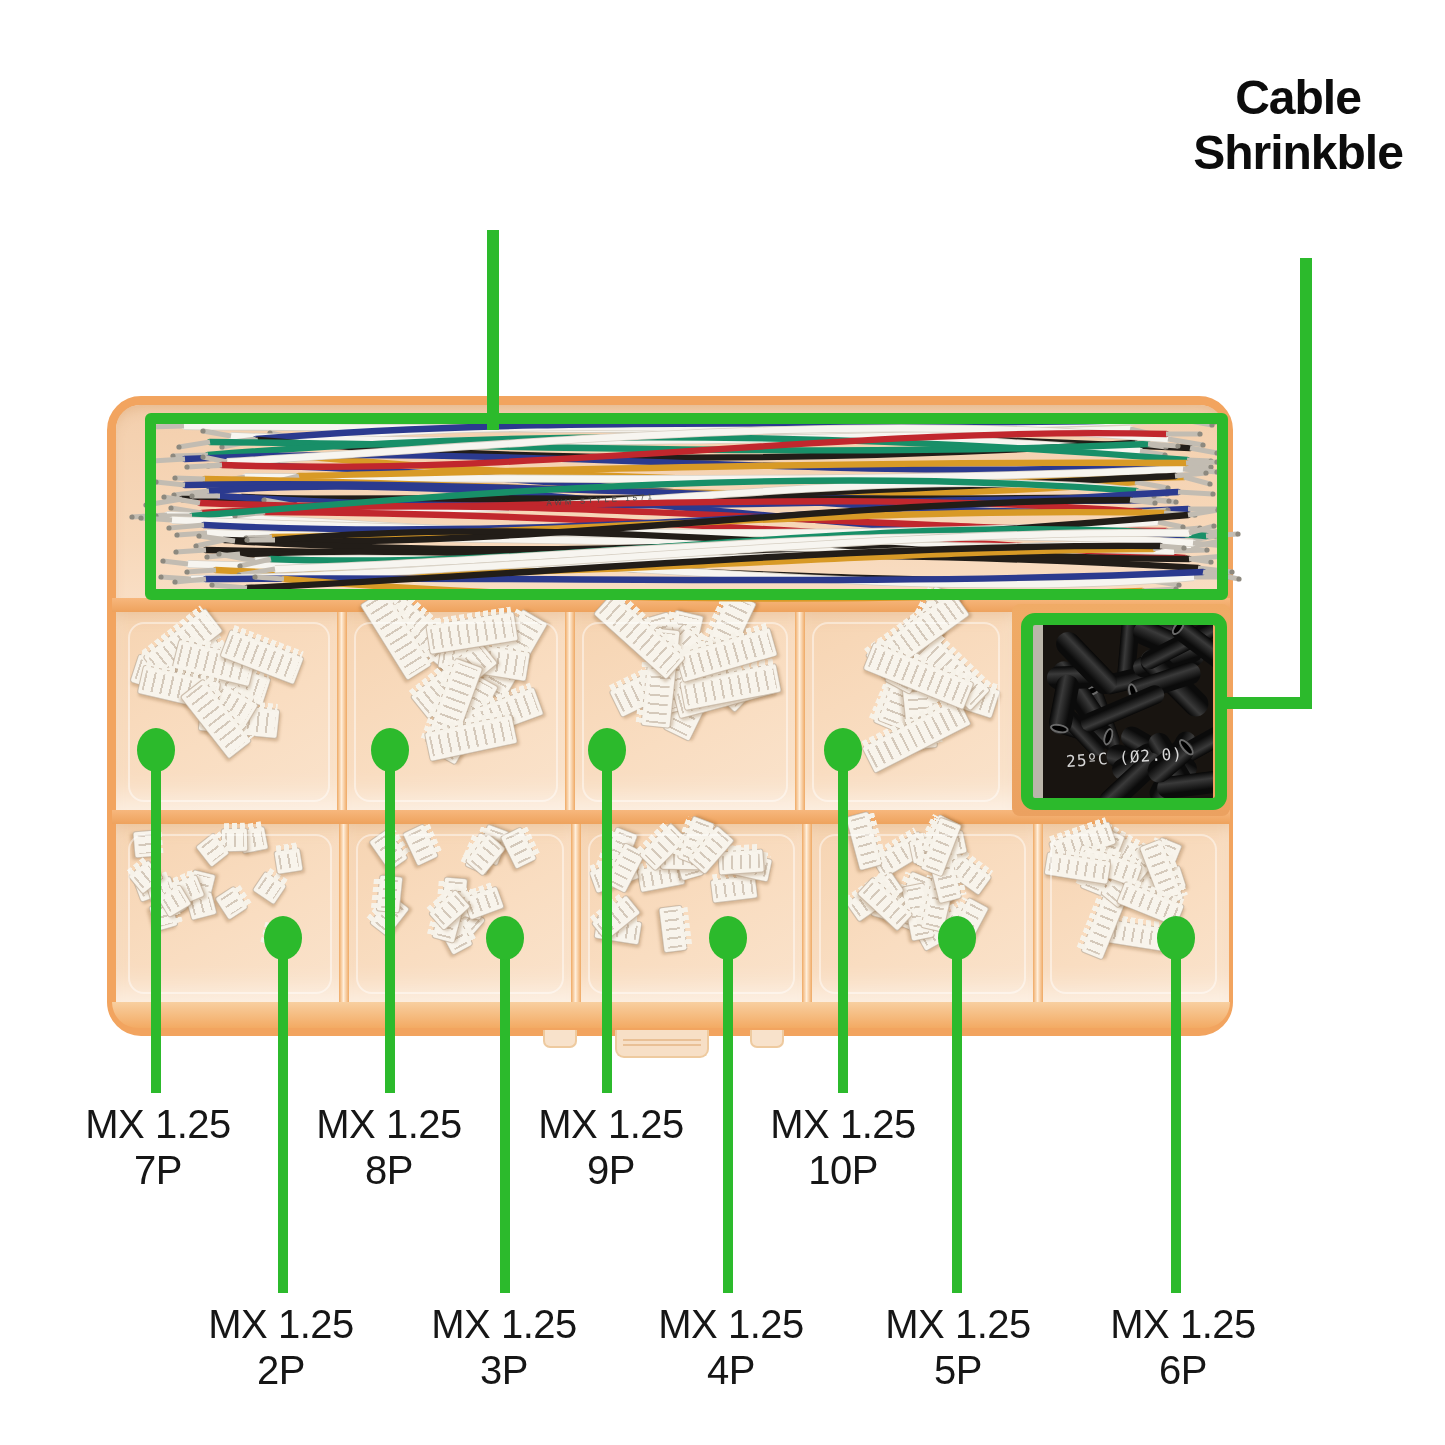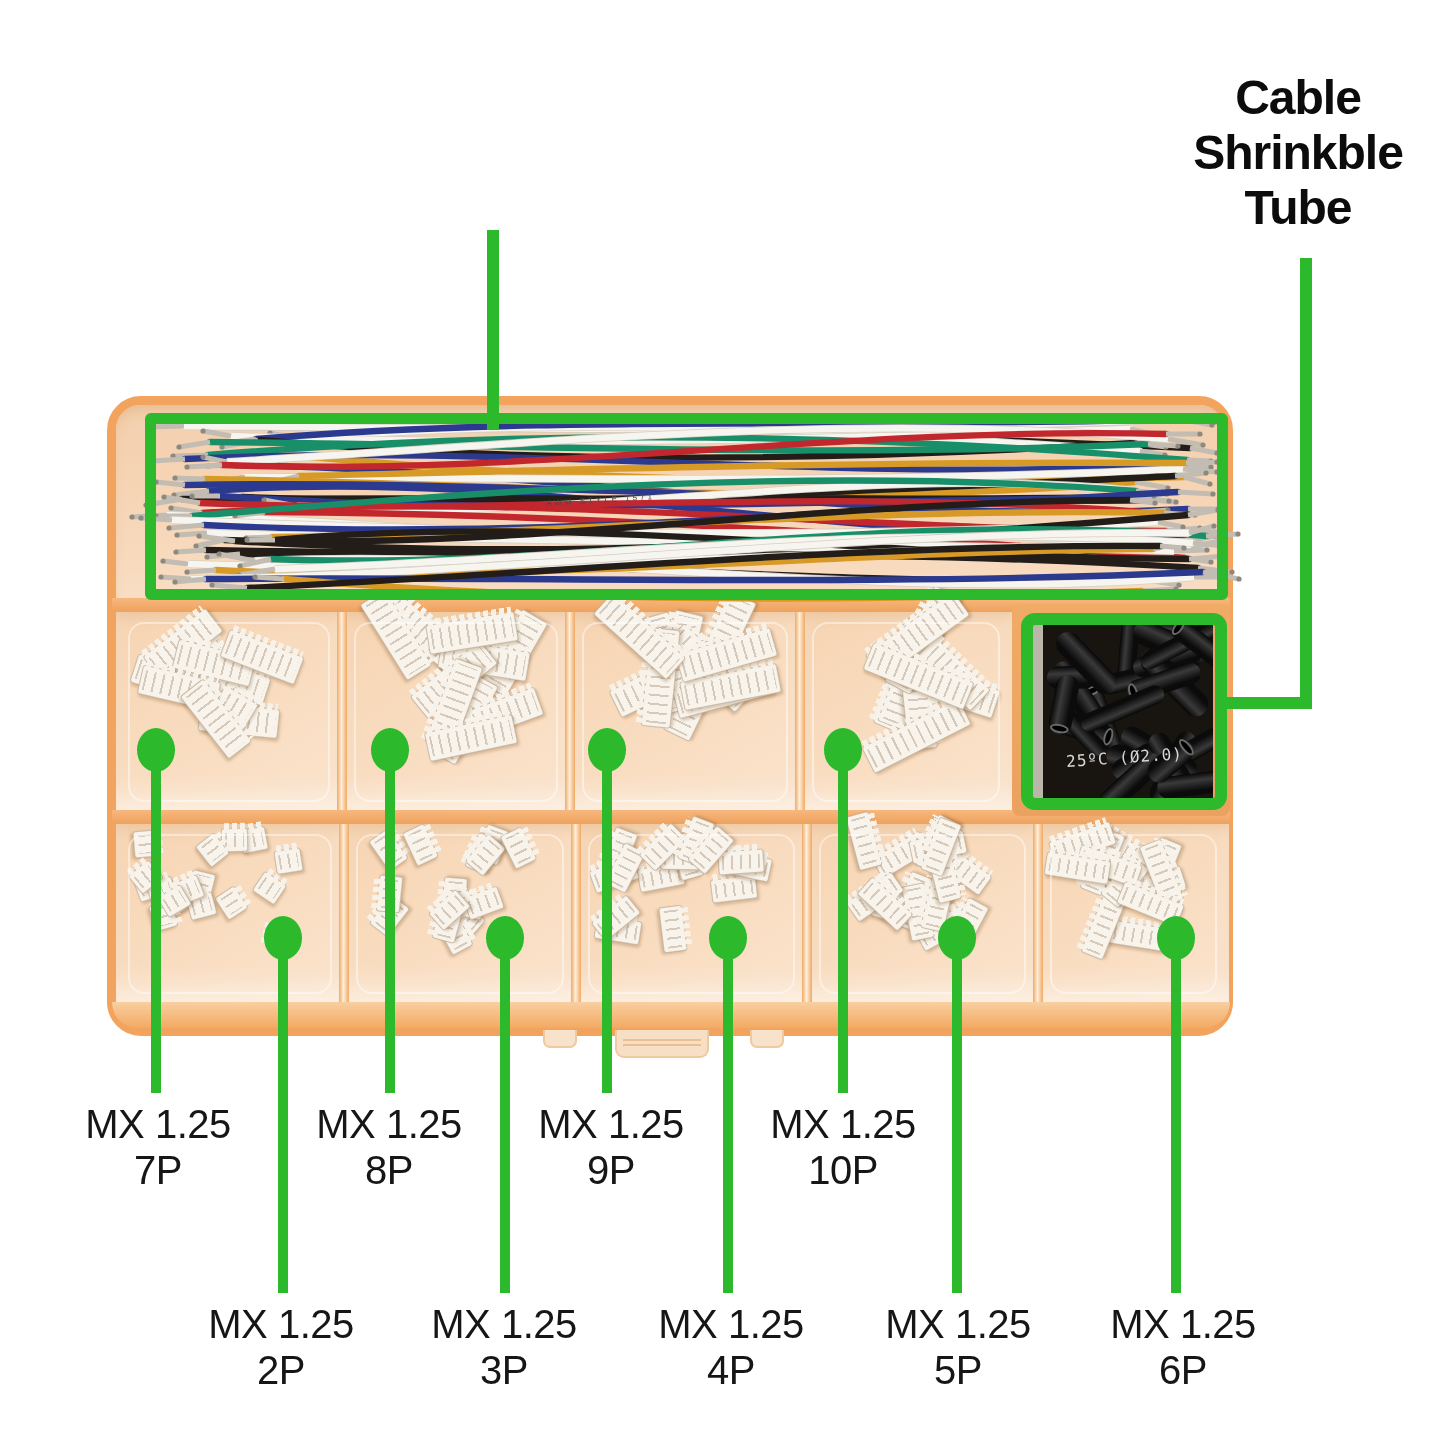--- a/index.html
+++ b/index.html
@@ -71,21 +71,20 @@
 </head>
 <body>
 
 <div class="canvas">
 
   <div class="cable-title">
   </div>
   <div class="heat-title">
     <div>Cable</div>
     <div>Shrinkble</div>
-    <div>Tube</div>
   </div>
 
   <div class="box"></div>
   <div class="wire-comp"></div>
   <div class="sep sep1"></div>
   <div class="sep sep2"></div>
   <div id="comp-layer" class="layer z1">
       <div class="comp" style="left: 116px; top: 612px; width: 226px; height: 198px;">
         <div class="conn" style="left: 73px; top: 53px; width: 80px; height: 30px; transform: rotate(18deg);">
           <div class="teeth"></div>

